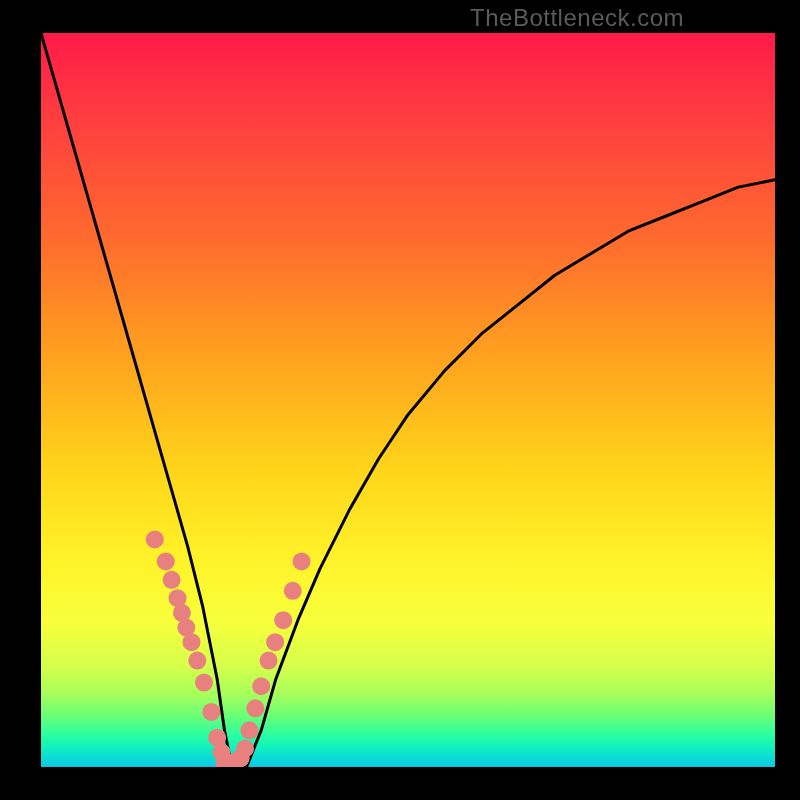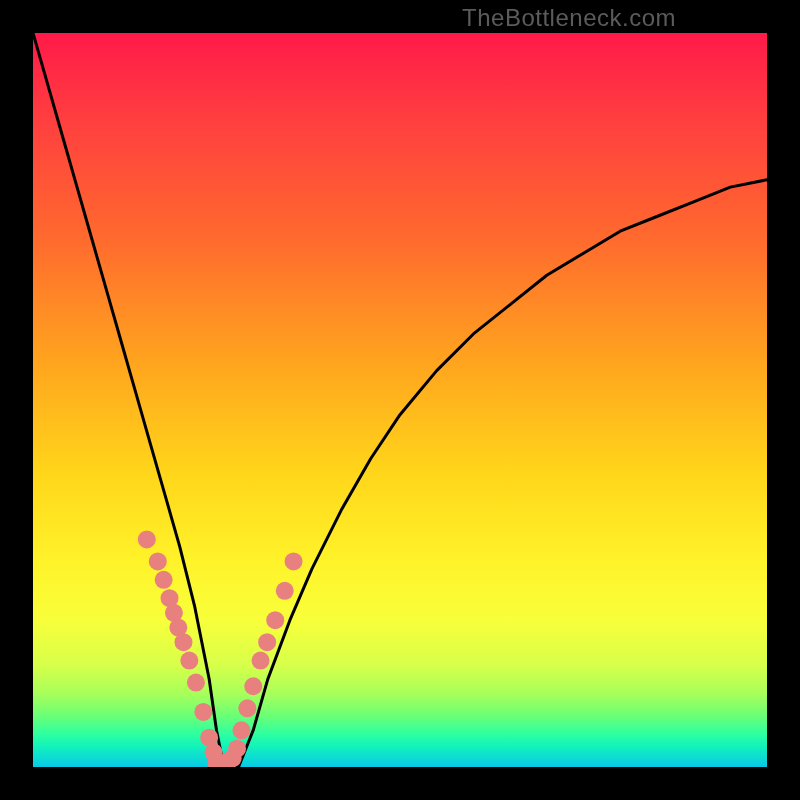--- a/index.html
+++ b/index.html
@@ -6,21 +6,21 @@
     margin: 0;
     padding: 0;
     width: 800px;
     height: 800px;
     overflow: hidden;
     background: #000;
     font-family: Arial, Helvetica, sans-serif;
   }
   .frame {
     position: absolute;
-    left: 0;
+    left: 8px;
     top: 0;
     width: 686px;
     height: 800px;
     background: #000;
     text-align: center;
   }
   .plot {
     position: absolute;
     left: 33px;
     top: 33px;

